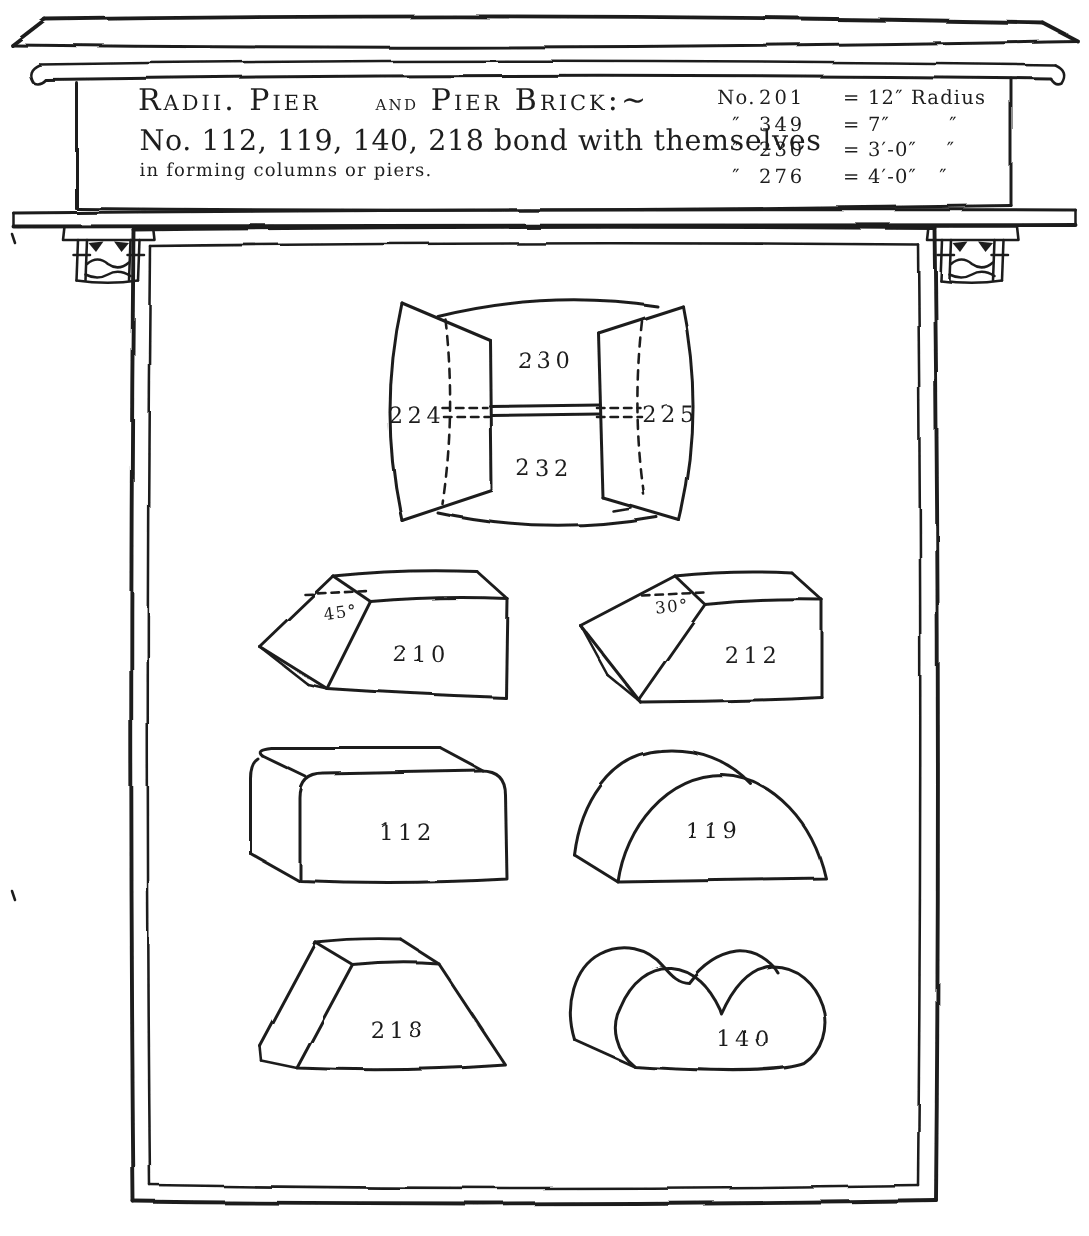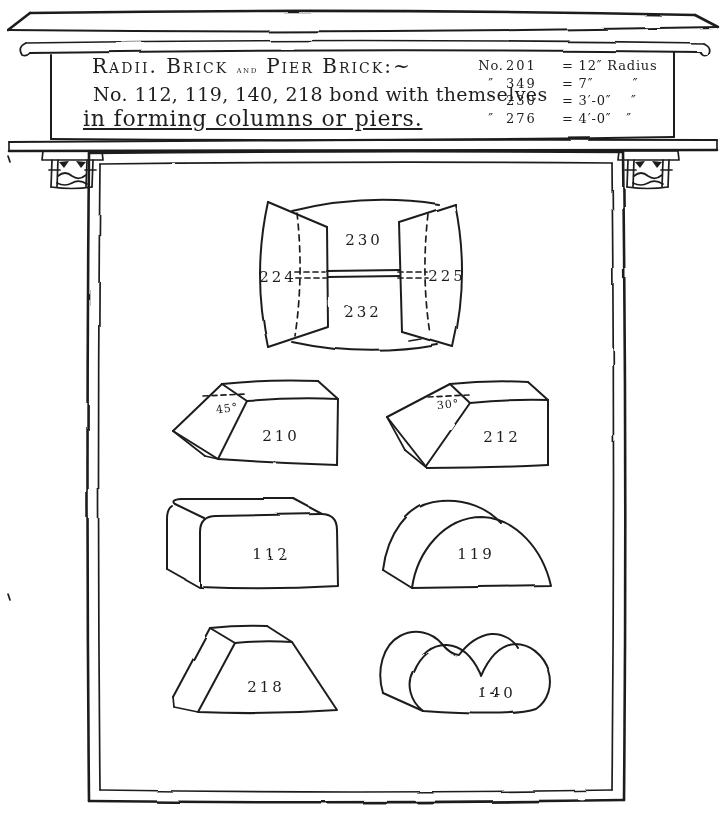--- a/index.html
+++ b/index.html
@@ -19,23 +19,23 @@
   .dash{stroke-dasharray:6 5;}
   .dash2{stroke-dasharray:5 4;}
   .fill-ink{fill:#1e1e1e;stroke:none;}
   .fig-label{font-family:"DejaVu Serif",serif;font-size:15px;letter-spacing:3px;fill:#1e1e1e;text-anchor:middle;}
   .fig-label-sm{font-family:"DejaVu Serif",serif;font-size:11px;letter-spacing:1px;fill:#1e1e1e;text-anchor:middle;}
   
   .title{
     position:absolute;left:92px;top:54px;white-space:nowrap;
     font-variant:small-caps;letter-spacing:2px;font-size:20px;line-height:24px;
   }
-  .title .t-and{font-size:10px;letter-spacing:1.5px;}
+  .title .t-and{font-size:14px;letter-spacing:1.5px;margin-left:28px;}
   .note1{position:absolute;left:93px;top:83px;font-size:19px;letter-spacing:0.4px;white-space:nowrap;}
-  .note2{position:absolute;left:83px;top:106px;font-size:22px;letter-spacing:0.8px;white-space:nowrap;text-decoration:underline;}
+  .note2{position:absolute;left:93px;top:106px;font-size:12px;letter-spacing:0.8px;white-space:nowrap;}
   .radius-table{position:absolute;left:476px;top:57px;font-size:13px;line-height:17.5px;letter-spacing:0.8px;}
   .r-row{display:flex;white-space:pre;}
   .r-mark{width:30px;text-align:center;}
   .r-num{width:40px;letter-spacing:2px;}
   .r-val{white-space:pre;margin-left:16px;}
 </style>
 </head>
 <body>
 
 <div class="sheet">
@@ -212,21 +212,21 @@
         <path class="s" d="M423,711 C410,701 406,684 413,671 C420,654 433,644 447,645 C462,646 473,658 480,673 L481,676 C488,660 499,645 515,644 C531,644 543,655 548,670 C553,685 548,701 536,709 C517,716 468,714 423,711 Z"></path>
         <path class="s" d="M383,693 C376,670 383,645 400,636 C415,628 432,632 442,644 C447,650 452,655 459,655 C465,647 476,636 491,634 C504,633 514,641 518,648"></path>
         <path class="s" d="M383,693 L423,711"></path>
         <text class="fig-label" x="497" y="698">140</text>
       </g>
 
     </g>
   </svg>
 
   <div class="title">
-    <span>Radii. Brick</span>
+    <span>Radii. Pier</span>
     <span class="t-and">and</span>
     <span>Pier Brick:~</span>
   </div>
 
   <div class="note1">No. 112, 119, 140, 218 bond with themselves</div>
   <div class="note2">in forming columns or piers.</div>
 
   <div class="radius-table">
     <div class="r-row">
       <span class="r-mark">No.</span>

